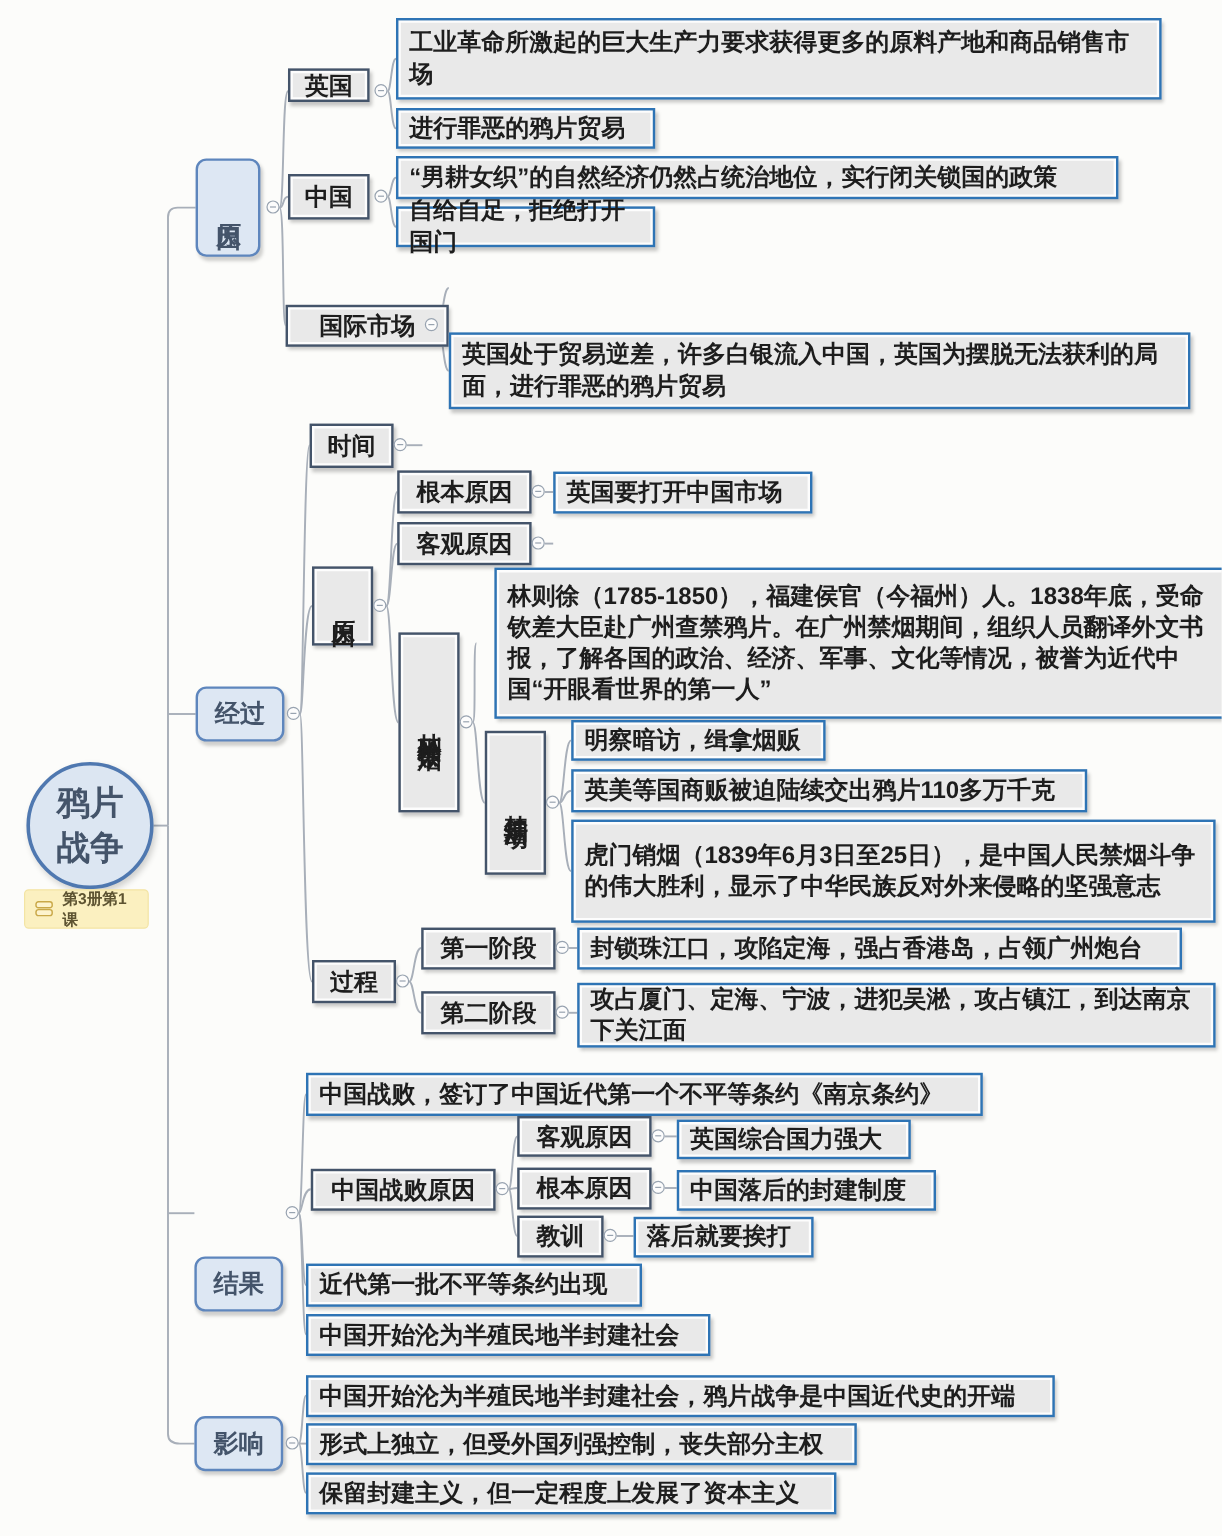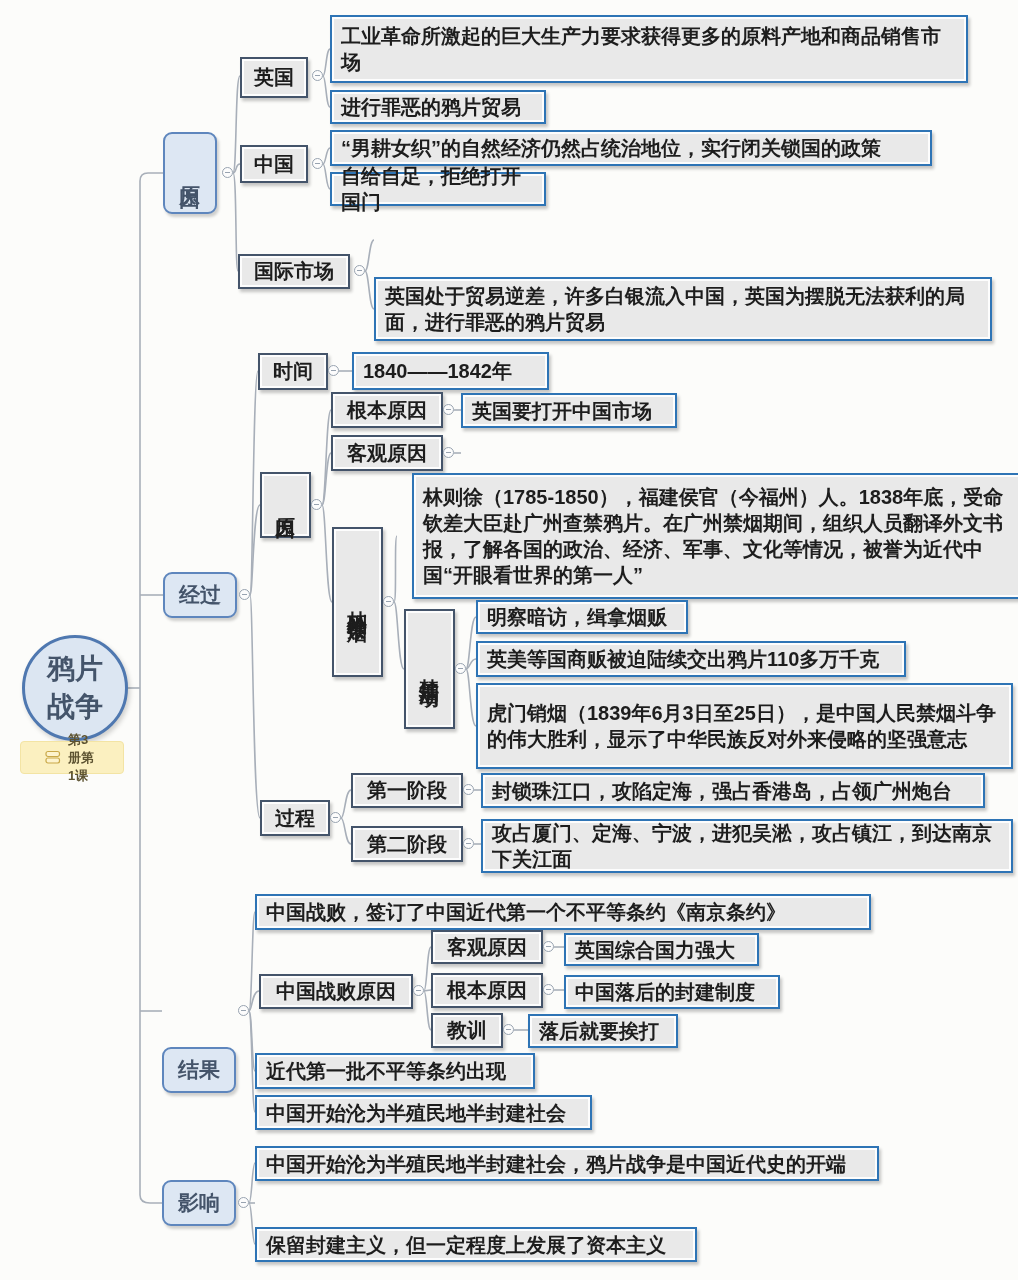--- a/index.html
+++ b/index.html
@@ -16,21 +16,21 @@
        display:flex;align-items:center;justify-content:center;font-size:20px;padding:2px 4px;}
   .vert{writing-mode:vertical-rl;text-orientation:upright;letter-spacing:3px;line-height:1.1;}
   .main{background:#dde7f3;border:2px solid #5e86bd;border-radius:9px;color:#44546a;
         font-size:21px;display:flex;align-items:center;justify-content:center;
         box-shadow:2px 3px 3px rgba(0,0,0,.18);}
   .root-circle{border-radius:50%;background:#dce6f2;border:3px solid #4f78b0;color:#44546a;
         font-size:28px;line-height:1.35;text-align:center;display:flex;align-items:center;
         justify-content:center;white-space:pre-line;font-weight:bold;
         box-shadow:2px 3px 5px rgba(0,0,0,.18);}
   .tag{background:#fbf0c0;border:1px solid #f3e4a4;border-radius:4px;display:flex;
-       align-items:center;gap:7px;padding:0 24px;font-size:13px;color:#5d5331;font-weight:bold;}
+       align-items:center;gap:7px;padding:0 8px;font-size:13px;color:#5d5331;font-weight:bold;}
   .jdot{position:absolute;width:11px;height:11px;border-radius:50%;background:#fcfcfc;
         border:1px solid #98a3b0;display:flex;align-items:center;justify-content:center;
         box-sizing:border-box;z-index:3;}
   .jdot::after{content:'';width:5px;height:1.5px;background:#98a3b0;}
 </style>
 </head>
 <body>
 
 <div id="stage">
 
@@ -95,63 +95,63 @@
     <span style="display:flex;">
       <svg width="16" height="15" viewBox="0 0 16 15">
         <rect x="1" y="1.5" width="13.5" height="5" rx="2" fill="#fdf3cd" stroke="#c9a848" stroke-width="1.2"></rect>
         <rect x="1" y="8" width="13.5" height="5" rx="2" fill="#fdf3cd" stroke="#c9a848" stroke-width="1.2"></rect>
       </svg>
     </span>
     <span>第3册第1课</span>
   </div>
 
   <div class="node main vert" style="left:163px;top:132px;width:54px;height:82px;">原因</div>
-  <div class="node mid" style="left:240px;top:57px;width:68px;height:41px;">英国</div>
+  <div class="node mid" style="left:240px;top:57px;width:68px;height:28px;">英国</div>
   <div class="node leaf" style="left:330px;top:15px;width:638px;height:68px;">工业革命所激起的巨大生产力要求获得更多的原料产地和商品销售市场</div>
   <div class="node leaf" style="left:330px;top:90px;width:216px;height:34px;">进行罪恶的鸦片贸易</div>
   <div class="node mid" style="left:240px;top:145px;width:68px;height:38px;">中国</div>
   <div class="node leaf" style="left:330px;top:172px;width:216px;height:34px;">自给自足，拒绝打开国门</div>
   <div class="node leaf" style="left:330px;top:130px;width:602px;height:36px;">“男耕女织”的自然经济仍然占统治地位，实行闭关锁国的政策</div>
-  <div class="node mid" style="left:238px;top:254px;width:112px;height:35px;">国际市场</div>
+  <div class="node mid" style="left:238px;top:254px;width:136px;height:35px;">国际市场</div>
   <div class="node leaf" style="left:374px;top:277px;width:618px;height:64px;">英国处于贸易逆差，许多白银流入中国，英国为摆脱无法获利的局面，进行罪恶的鸦片贸易</div>
 
   <div class="node main" style="left:163px;top:572px;width:74px;height:46px;">经过</div>
   <div class="node mid" style="left:258px;top:353px;width:70px;height:37px;">时间</div>
-  <div class="node leaf" style="left:352px;top:352px;width:197px;height:38px;">1840——1842年</div>
   <div class="node mid vert" style="left:260px;top:472px;width:51px;height:66px;">原因</div>
   <div class="node mid" style="left:331px;top:392px;width:112px;height:36px;">根本原因</div>
   <div class="node leaf" style="left:461px;top:393px;width:216px;height:35px;">英国要打开中国市场</div>
   <div class="node mid" style="left:331px;top:435px;width:112px;height:36px;">客观原因</div>
   <div class="node leaf" style="left:461px;top:435px;width:296px;height:37px;margin-top:44px;">中国的禁烟运动（虎门销烟）</div>
   <div class="node mid vert" style="left:332px;top:527px;width:51px;height:150px;">林则徐禁烟</div>
   <div class="node leaf" style="left:412px;top:473px;width:616px;height:126px;">林则徐（1785-1850），福建侯官（今福州）人。1838年底，受命钦差大臣赴广州查禁鸦片。在广州禁烟期间，组织人员翻译外文书报，了解各国的政治、经济、军事、文化等情况，被誉为近代中国“开眼看世界的第一人”</div>
   <div class="node mid vert" style="left:404px;top:609px;width:51px;height:120px;">禁烟活动</div>
   <div class="node leaf" style="left:476px;top:600px;width:212px;height:34px;">明察暗访，缉拿烟贩</div>
   <div class="node leaf" style="left:476px;top:641px;width:430px;height:36px;">英美等国商贩被迫陆续交出鸦片110多万千克</div>
   <div class="node leaf" style="left:476px;top:683px;width:537px;height:86px;">虎门销烟（1839年6月3日至25日），是中国人民禁烟斗争的伟大胜利，显示了中华民族反对外来侵略的坚强意志</div>
   <div class="node mid" style="left:260px;top:800px;width:70px;height:36px;">过程</div>
   <div class="node mid" style="left:351px;top:773px;width:112px;height:35px;">第一阶段</div>
   <div class="node leaf" style="left:481px;top:773px;width:504px;height:35px;">封锁珠江口，攻陷定海，强占香港岛，占领广州炮台</div>
   <div class="node mid" style="left:351px;top:826px;width:112px;height:36px;">第二阶段</div>
   <div class="node leaf" style="left:481px;top:819px;width:532px;height:54px;">攻占厦门、定海、宁波，进犯吴淞，攻占镇江，到达南京下关江面</div>
 
   <div class="node main" style="left:162px;top:1047px;width:74px;height:46px;">结果</div>
-  <div class="node leaf" style="left:255px;top:894px;width:616px;height:36px;">中国战败，签订了中国近代第一个不平等条约《南京条约》</div>
+  <div class="node leaf" style="left:255px;top:894px;width:564px;height:36px;">中国战败，签订了中国近代第一个不平等条约《南京条约》</div>
   <div class="node mid" style="left:259px;top:974px;width:154px;height:35px;">中国战败原因</div>
   <div class="node mid" style="left:431px;top:930px;width:112px;height:34px;">客观原因</div>
   <div class="node leaf" style="left:564px;top:933px;width:195px;height:33px;">英国综合国力强大</div>
   <div class="node mid" style="left:431px;top:973px;width:112px;height:35px;">根本原因</div>
   <div class="node leaf" style="left:564px;top:975px;width:216px;height:34px;">中国落后的封建制度</div>
   <div class="node mid" style="left:431px;top:1013px;width:72px;height:35px;">教训</div>
   <div class="node leaf" style="left:528px;top:1014px;width:150px;height:34px;">落后就要挨打</div>
   <div class="node leaf" style="left:255px;top:1053px;width:280px;height:36px;">近代第一批不平等条约出现</div>
   <div class="node leaf" style="left:255px;top:1095px;width:337px;height:35px;">中国开始沦为半殖民地半封建社会</div>
 
   <div class="node main" style="left:162px;top:1180px;width:74px;height:46px;">影响</div>
   <div class="node leaf" style="left:255px;top:1146px;width:624px;height:35px;">中国开始沦为半殖民地半封建社会，鸦片战争是中国近代史的开端</div>
+  <div class="node leaf" style="left:255px;top:1186px;width:459px;height:35px;">形式上独立，但受外国列强控制，丧失部分主权</div>
   <div class="node leaf" style="left:255px;top:1227px;width:442px;height:35px;">保留封建主义，但一定程度上发展了资本主义</div>
 
   <div class="jdot" style="left:222px;top:167px;"></div>
   <div class="jdot" style="left:312px;top:70px;"></div>
   <div class="jdot" style="left:312px;top:158px;"></div>
   <div class="jdot" style="left:354px;top:265px;"></div>
   <div class="jdot" style="left:239px;top:589px;"></div>
   <div class="jdot" style="left:328px;top:365px;"></div>
   <div class="jdot" style="left:311px;top:499px;"></div>
   <div class="jdot" style="left:443px;top:404px;"></div>

